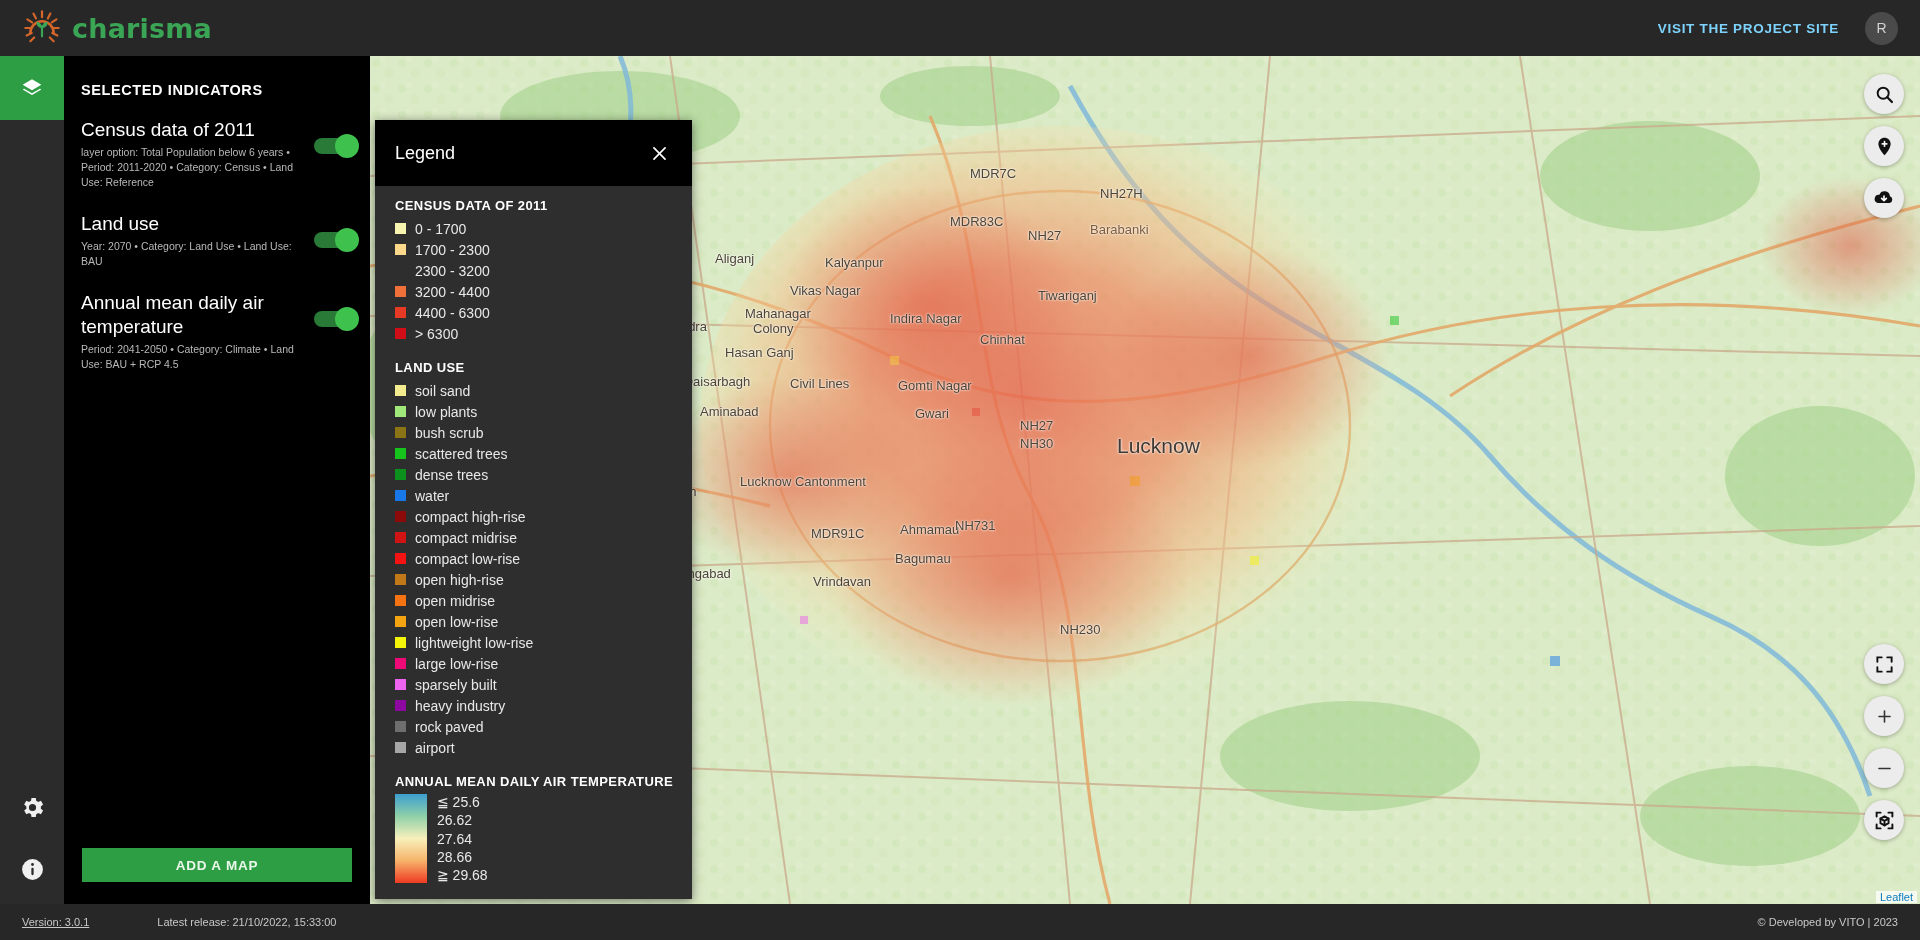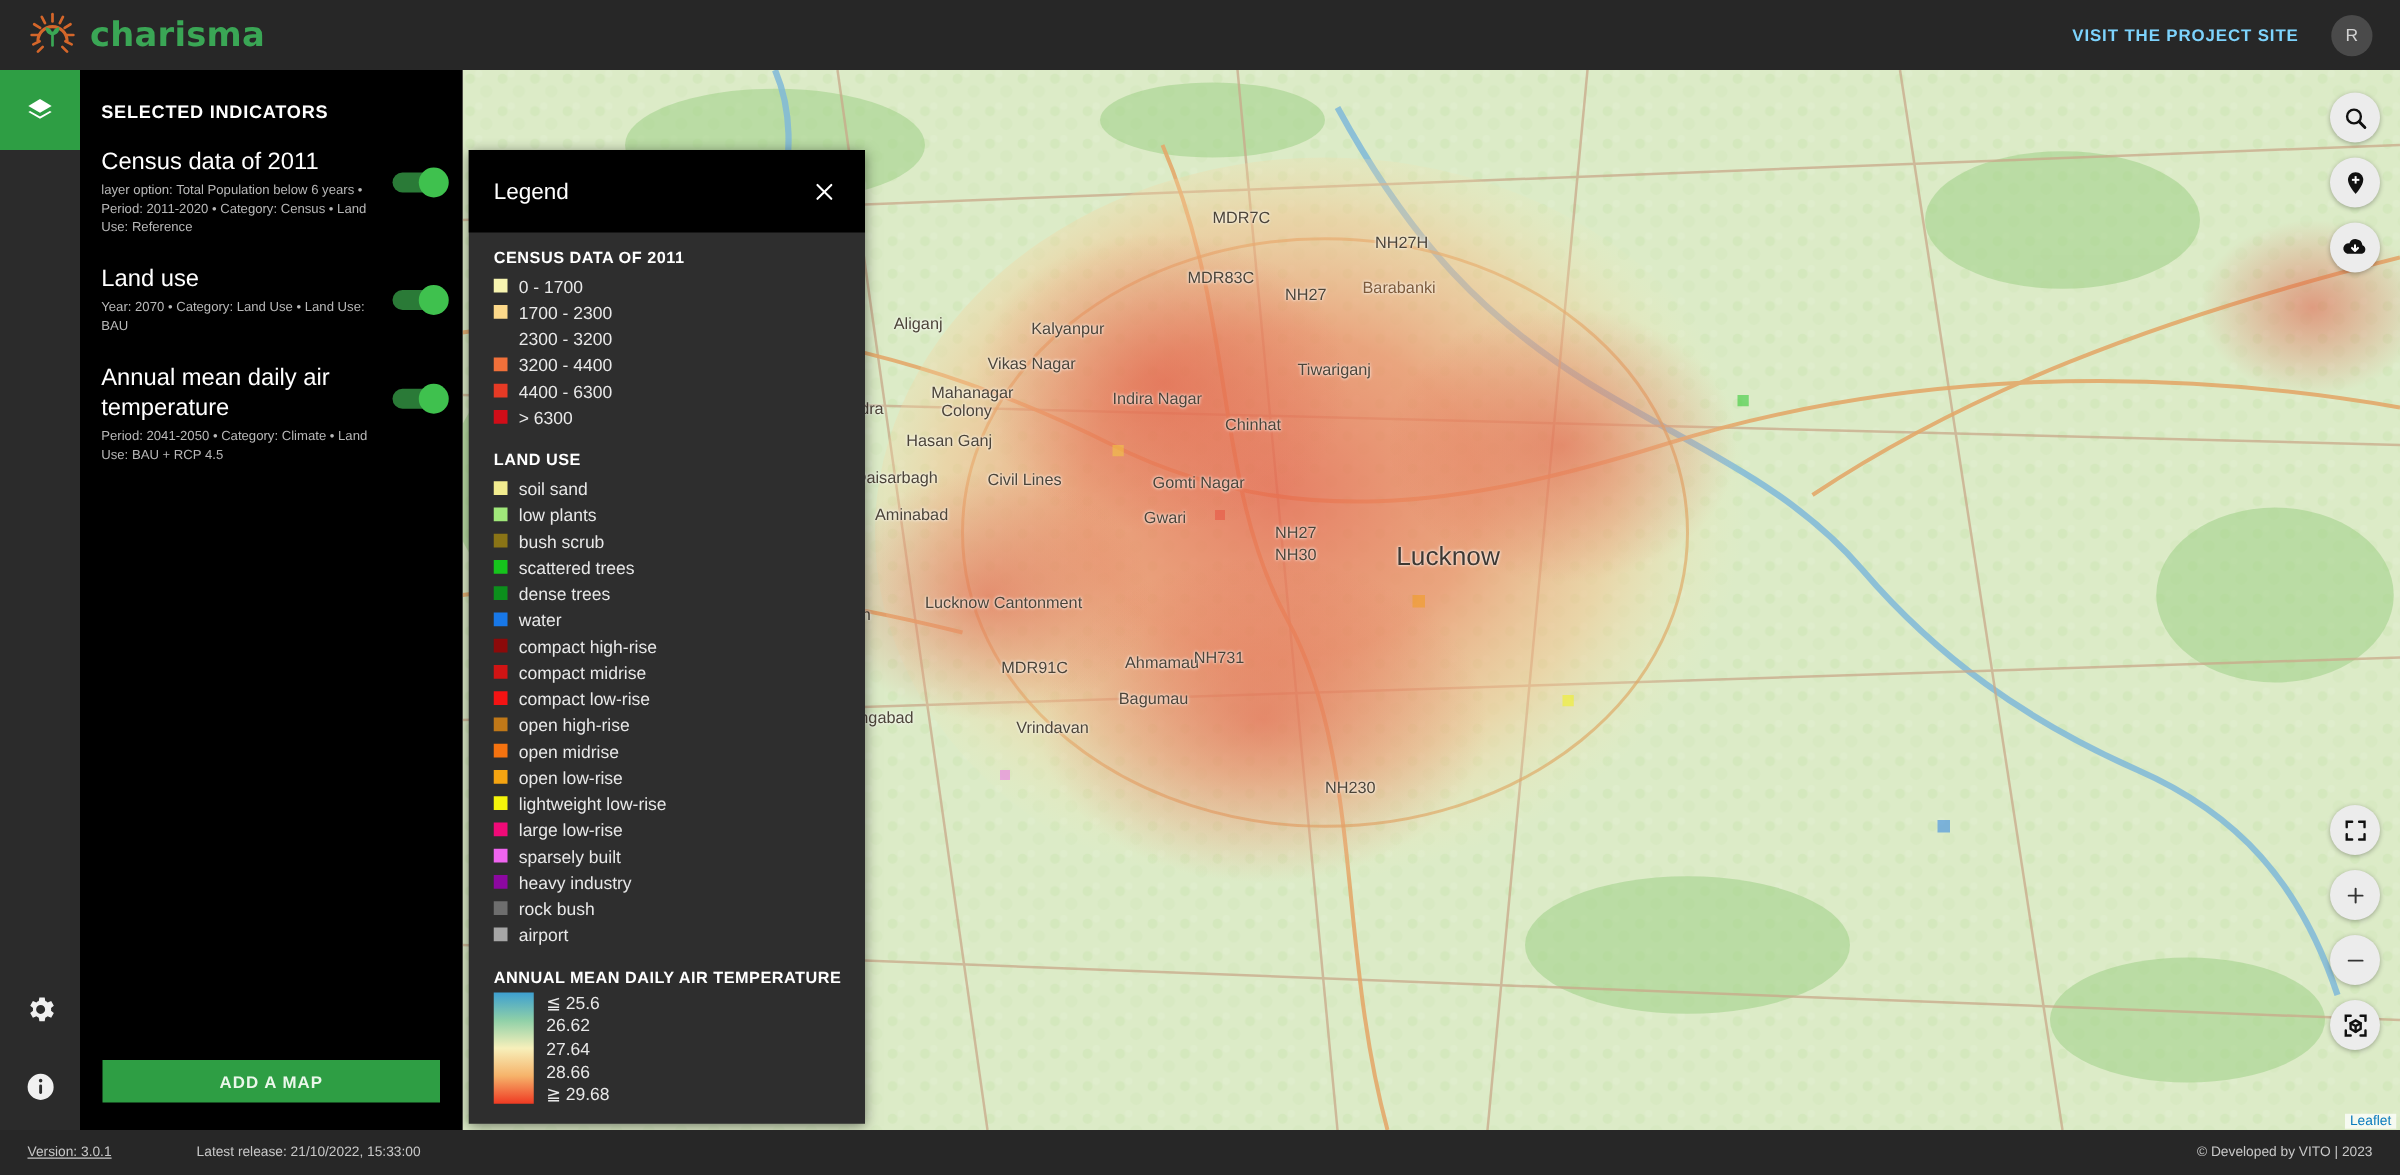--- a/index.html
+++ b/index.html
@@ -360,31 +360,31 @@
         <div class="map-label" style="left: 383px; top: 265px;">Colony</div>
         <div class="map-label" style="left: 295px; top: 263px;">Khadra</div>
         <div class="map-label" style="left: 355px; top: 289px;">Hasan Ganj</div>
         <div class="map-label" style="left: 267px; top: 295px;">Chowk</div>
         <div class="map-label" style="left: 110px; top: 273px;">Bawali</div>
         <div class="map-label" style="left: 213px; top: 327px;">Sadat Ganj</div>
         <div class="map-label" style="left: 313px; top: 318px;">Qaisarbagh</div>
         <div class="map-label" style="left: 420px; top: 320px;">Civil Lines</div>
         <div class="map-label" style="left: 330px; top: 348px;">Aminabad</div>
         <div class="map-label" style="left: 188px; top: 350px;">Rajajipuram</div>
-        <div class="map-label" style="left: 552px; top: 322px;">Gomti Nagar</div>
+        <div class="map-label" style="left: 528px; top: 322px;">Gomti Nagar</div>
         <div class="map-label" style="left: 545px; top: 350px;">Gwari</div>
         <div class="map-label" style="left: 610px; top: 276px;">Chinhat</div>
         <div class="map-label" style="left: 668px; top: 232px;">Tiwariganj</div>
         <div class="map-label hi" style="left: 720px; top: 166px;">Barabanki</div>
         <div class="map-label" style="left: 370px; top: 418px;">Lucknow Cantonment</div>
         <div class="map-label" style="left: 268px; top: 428px;">Alambagh</div>
         <div class="map-label" style="left: 185px; top: 484px;">Vikram Nagar</div>
         <div class="map-label" style="left: 290px; top: 510px;">Aurangabad</div>
         <div class="map-label" style="left: 443px; top: 518px;">Vrindavan</div>
-        <div class="map-label" style="left: 395px; top: 470px; padding-left: 36px;">MDR91C</div>
+        <div class="map-label" style="left: 405px; top: 470px; padding-left: 36px;">MDR91C</div>
         <div class="map-label" style="left: 530px; top: 466px;">Ahmamau</div>
         <div class="map-label" style="left: 525px; top: 495px;">Bagumau</div>
         <div class="map-label" style="left: 155px; top: 545px;">Saroji Nagar</div>
         <div class="map-label" style="left: 690px; top: 566px;">NH230</div>
         <div class="map-label" style="left: 585px; top: 462px;">NH731</div>
         <div class="map-label" style="left: 174px; top: 205px;">NH230</div>
         <div class="map-label" style="left: 110px; top: 352px;">SH40</div>
         <div class="map-label" style="left: 600px; top: 110px;">MDR7C</div>
         <div class="map-label" style="left: 580px; top: 158px;">MDR83C</div>
         <div class="map-label" style="left: 658px; top: 172px;">NH27</div>
@@ -553,21 +553,21 @@
           <div class="lg-row">
             <span class="sw" style="background: rgb(239, 100, 239);"></span>
             <span>sparsely built</span>
           </div>
           <div class="lg-row">
             <span class="sw" style="background: rgb(140, 8, 160);"></span>
             <span>heavy industry</span>
           </div>
           <div class="lg-row">
             <span class="sw" style="background: rgb(110, 110, 110);"></span>
-            <span>rock bush</span>
+            <span>rock paved</span>
           </div>
           <div class="lg-row">
             <span class="sw" style="background: rgb(166, 166, 166);"></span>
             <span>airport</span>
           </div>
         </div>
         <div class="lg-block">
           <div class="lg-title">ANNUAL MEAN DAILY AIR TEMPERATURE</div>
           <div class="ramp-wrap">
             <div class="ramp" style="background: linear-gradient(rgb(61, 159, 208), rgb(143, 208, 168), rgb(247, 240, 187), rgb(246, 179, 106), rgb(239, 58, 34));"></div>

